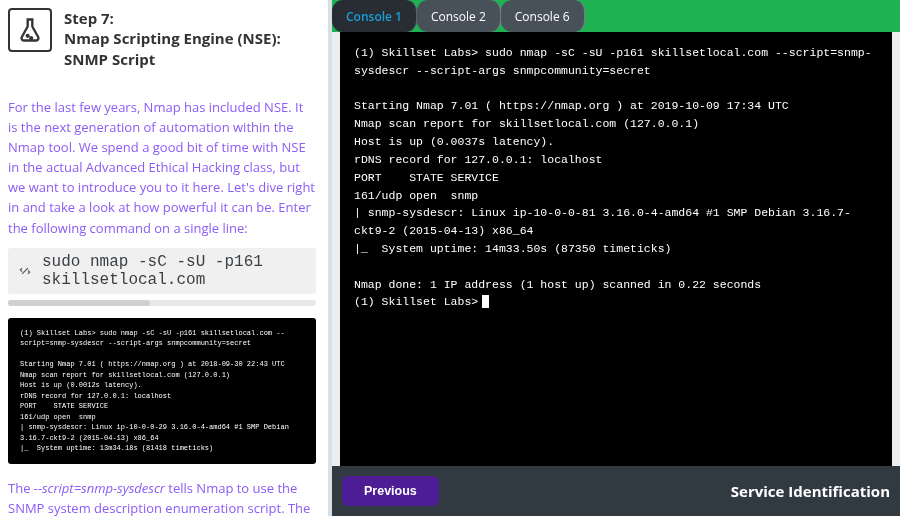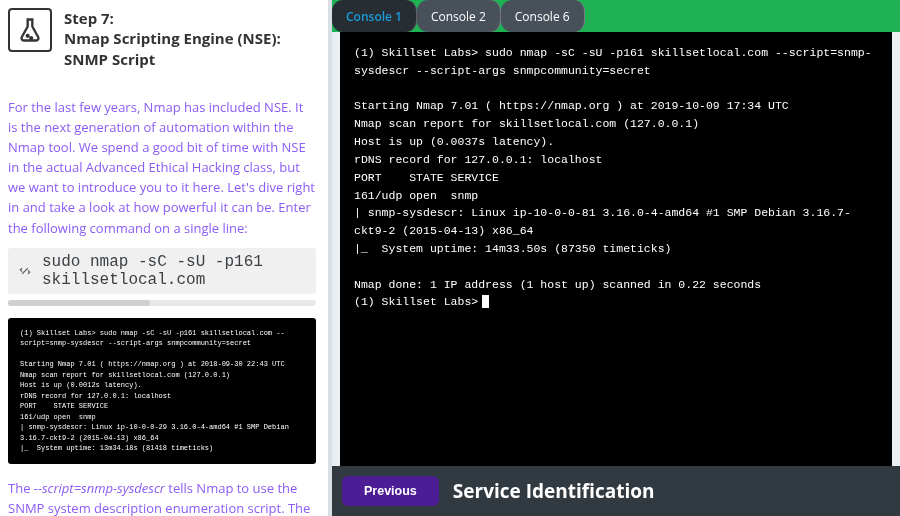--- a/index.html
+++ b/index.html
@@ -71,21 +71,21 @@
   vertical-align:text-bottom; margin-left:4px;
 }
 .bottom-bar {
   height:50px; background:#323a41; display:flex; align-items:center;
   padding:0 10px; gap:14px;
 }
 .btn-prev {
   background:#4c1d95; color:#fff; border:none; padding:8px 22px;
   font-size:12.5px; font-weight:700; border-radius:6px; cursor:pointer;
 }
-.bottom-title { flex:1; text-align:left; color:#fff; font-weight:700; font-size:19px; }
+.bottom-title { flex:1; text-align:right; color:#fff; font-weight:700; font-size:15px; }
 </style>
 </head>
 <body>
 
 <div class="left">
   <div class="step-header">
     <div class="step-icon">
       <svg viewBox="0 0 24 24" fill="none" stroke="#333" stroke-width="2">
         <path d="M9 3h6M10 3v6l-5 9a2 2 0 0 0 1.8 3h10.4a2 2 0 0 0 1.8-3l-5-9V3"></path>
         <circle cx="10" cy="17" r="0.8" fill="#333"></circle>

